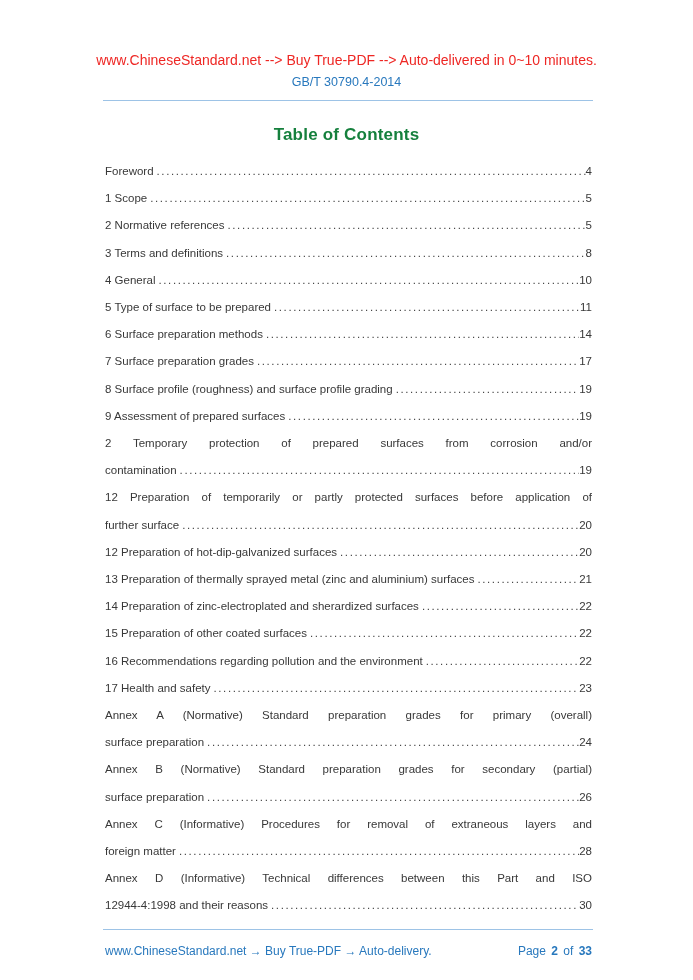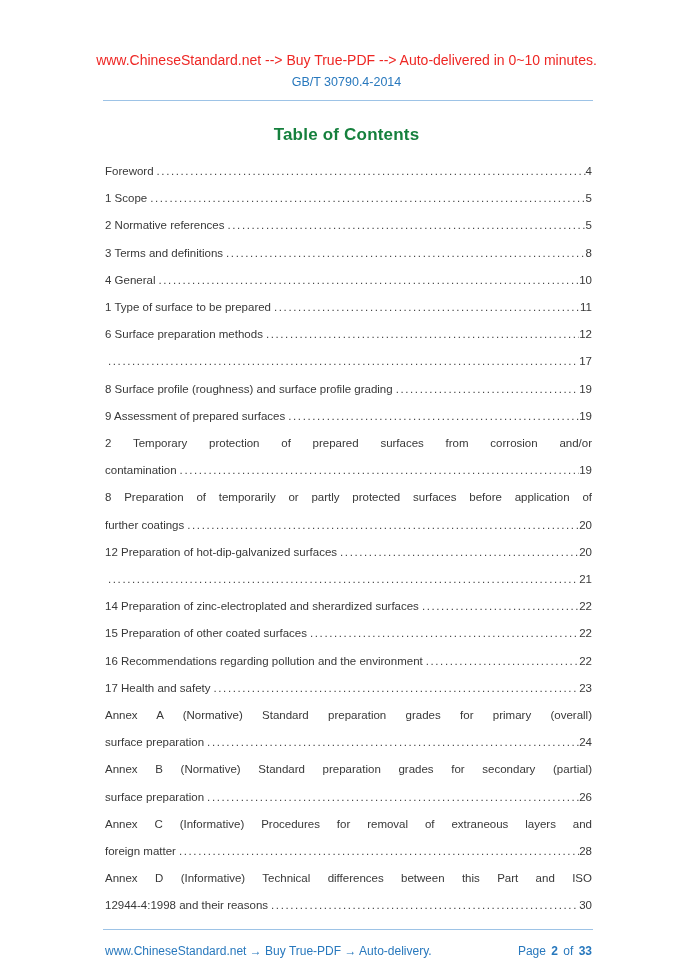--- a/index.html
+++ b/index.html
@@ -126,61 +126,63 @@
         <span class="toc-label">3 Terms and definitions</span>
         <span class="toc-leader">................................................................................................................................................................</span>
         <span class="toc-page">8</span>
       </div>
       <div class="toc-row">
         <span class="toc-label">4 General</span>
         <span class="toc-leader">................................................................................................................................................................</span>
         <span class="toc-page">10</span>
       </div>
       <div class="toc-row">
-        <span class="toc-label">1 Type of surface to be prepared</span>
+        <span class="toc-label">5 Type of surface to be prepared</span>
         <span class="toc-leader">................................................................................................................................................................</span>
         <span class="toc-page">11</span>
       </div>
       <div class="toc-row">
         <span class="toc-label">6 Surface preparation methods</span>
         <span class="toc-leader">................................................................................................................................................................</span>
-        <span class="toc-page">12</span>
-      </div>
-      <div class="toc-row">
+        <span class="toc-page">14</span>
+      </div>
+      <div class="toc-row">
+        <span class="toc-label">7 Surface preparation grades</span>
         <span class="toc-leader">................................................................................................................................................................</span>
         <span class="toc-page">17</span>
       </div>
       <div class="toc-row">
         <span class="toc-label">8 Surface profile (roughness) and surface profile grading</span>
         <span class="toc-leader">................................................................................................................................................................</span>
         <span class="toc-page">19</span>
       </div>
       <div class="toc-row">
         <span class="toc-label">9 Assessment of prepared surfaces</span>
         <span class="toc-leader">................................................................................................................................................................</span>
         <span class="toc-page">19</span>
       </div>
       <div class="toc-line-justify">2 Temporary protection of prepared surfaces from corrosion and/or</div>
       <div class="toc-row">
         <span class="toc-label">contamination</span>
         <span class="toc-leader">................................................................................................................................................................</span>
         <span class="toc-page">19</span>
       </div>
-      <div class="toc-line-justify">8 Preparation of temporarily or partly protected surfaces before application of</div>
-      <div class="toc-row">
-        <span class="toc-label">further coatings</span>
+      <div class="toc-line-justify">12 Preparation of temporarily or partly protected surfaces before application of</div>
+      <div class="toc-row">
+        <span class="toc-label">further surface</span>
         <span class="toc-leader">................................................................................................................................................................</span>
         <span class="toc-page">20</span>
       </div>
       <div class="toc-row">
         <span class="toc-label">12 Preparation of hot-dip-galvanized surfaces</span>
         <span class="toc-leader">................................................................................................................................................................</span>
         <span class="toc-page">20</span>
       </div>
       <div class="toc-row">
+        <span class="toc-label">13 Preparation of thermally sprayed metal (zinc and aluminium) surfaces</span>
         <span class="toc-leader">................................................................................................................................................................</span>
         <span class="toc-page">21</span>
       </div>
       <div class="toc-row">
         <span class="toc-label">14 Preparation of zinc-electroplated and sherardized surfaces</span>
         <span class="toc-leader">................................................................................................................................................................</span>
         <span class="toc-page">22</span>
       </div>
       <div class="toc-row">
         <span class="toc-label">15 Preparation of other coated surfaces</span>

